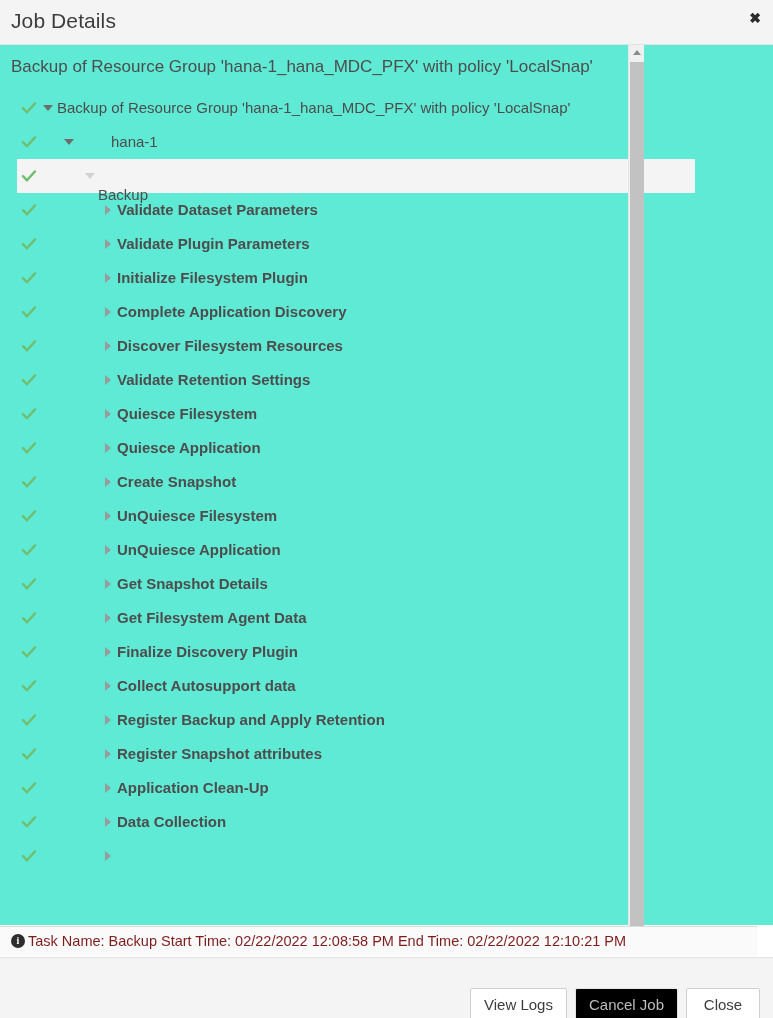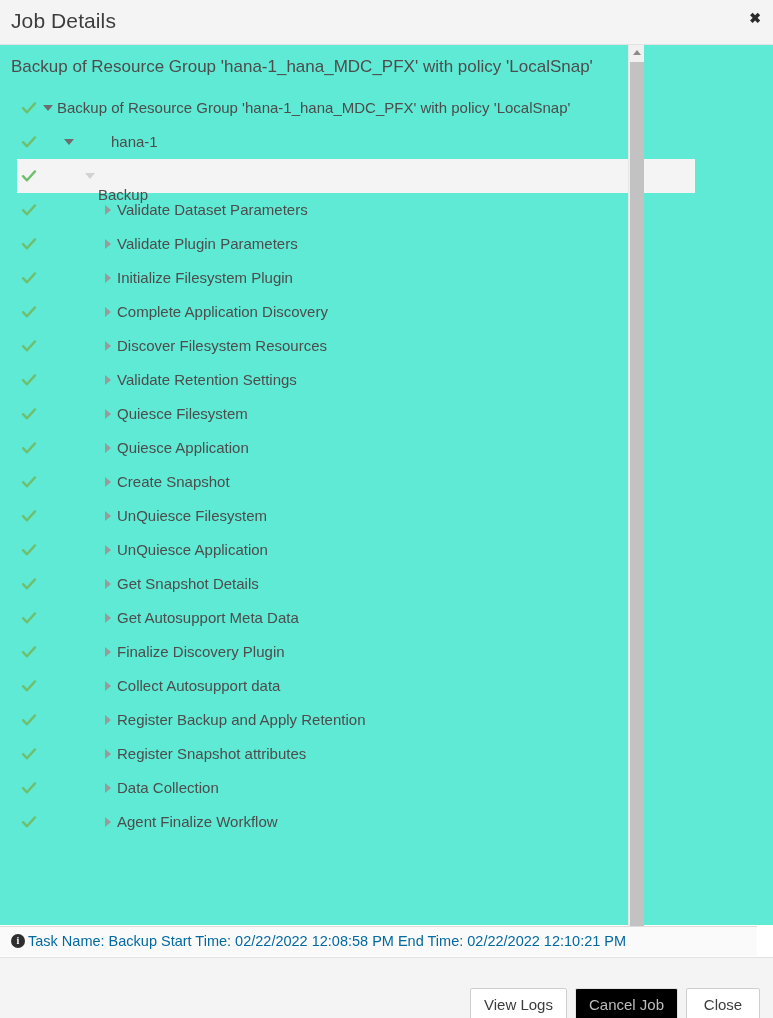--- a/index.html
+++ b/index.html
@@ -154,21 +154,21 @@
   }
 
   
   .d0 .twisty { left: 41px; }
   .d0 .node-label { left: 57px; }
   .d1 .twisty { left: 62px; }
   .d1 .node-label { left: 79px; margin-left: 32px; }
   .d2 .twisty { left: 83px; }
   .d2 .node-label { left: 98px; margin-top: 19px; }
   .d3 .twisty { left: 101px; }
-  .d3 .node-label { left: 117px; }
+  .d3 .node-label { left: 117px; font-weight: bold; }
 
   
   #scrollbar {
     position: absolute;
     right: 0;
     top: 45px;
     width: 16px;
     height: 911px;
     background: #f0f0f0;
     border-left: 1px solid #e6e6e6;
@@ -232,21 +232,21 @@
     font-weight: bold;
     line-height: 14px;
     text-align: center;
     font-family: "Liberation Serif", serif;
   }
   #status-text {
     position: absolute;
     left: 28px;
     top: 6px;
     font-size: 14.5px;
-    color: #0369a1;
+    color: #7f1d1d;
     white-space: nowrap;
   }
 
   
   #footer {
     position: absolute;
     left: 0;
     top: 957px;
     width: 773px;
     height: 61px;
@@ -467,21 +467,21 @@
         </div>
         <div class="tree-row d3">
           <span class="check-icon">
             <svg width="16" height="16" viewBox="0 0 16 16">
               <path d="M2 8.2 L6 12.3 L14 3.4" fill="none" stroke="#6fbf6f" stroke-width="2.4" stroke-linecap="round" stroke-linejoin="round"></path>
             </svg>
           </span>
           <span class="twisty closed">
             <i></i>
           </span>
-          <span class="node-label">Get Autosupport Meta Data</span>
+          <span class="node-label">Get Filesystem Agent Data</span>
         </div>
         <div class="tree-row d3">
           <span class="check-icon">
             <svg width="16" height="16" viewBox="0 0 16 16">
               <path d="M2 8.2 L6 12.3 L14 3.4" fill="none" stroke="#6fbf6f" stroke-width="2.4" stroke-linecap="round" stroke-linejoin="round"></path>
             </svg>
           </span>
           <span class="twisty closed">
             <i></i>
           </span>
@@ -522,32 +522,42 @@
         </div>
         <div class="tree-row d3">
           <span class="check-icon">
             <svg width="16" height="16" viewBox="0 0 16 16">
               <path d="M2 8.2 L6 12.3 L14 3.4" fill="none" stroke="#6fbf6f" stroke-width="2.4" stroke-linecap="round" stroke-linejoin="round"></path>
             </svg>
           </span>
           <span class="twisty closed">
             <i></i>
           </span>
+          <span class="node-label">Application Clean-Up</span>
+        </div>
+        <div class="tree-row d3">
+          <span class="check-icon">
+            <svg width="16" height="16" viewBox="0 0 16 16">
+              <path d="M2 8.2 L6 12.3 L14 3.4" fill="none" stroke="#6fbf6f" stroke-width="2.4" stroke-linecap="round" stroke-linejoin="round"></path>
+            </svg>
+          </span>
+          <span class="twisty closed">
+            <i></i>
+          </span>
           <span class="node-label">Data Collection</span>
         </div>
         <div class="tree-row d3">
           <span class="check-icon">
             <svg width="16" height="16" viewBox="0 0 16 16">
               <path d="M2 8.2 L6 12.3 L14 3.4" fill="none" stroke="#6fbf6f" stroke-width="2.4" stroke-linecap="round" stroke-linejoin="round"></path>
             </svg>
           </span>
           <span class="twisty closed">
             <i></i>
           </span>
-          <span class="node-label">Agent Finalize Workflow</span>
         </div>
       </div>
   </div>
 
   <div id="scrollbar">
     <div class="sb-arrow up">
         <i></i>
       </div>
     <div id="sb-thumb"></div>
     <div class="sb-arrow down">

